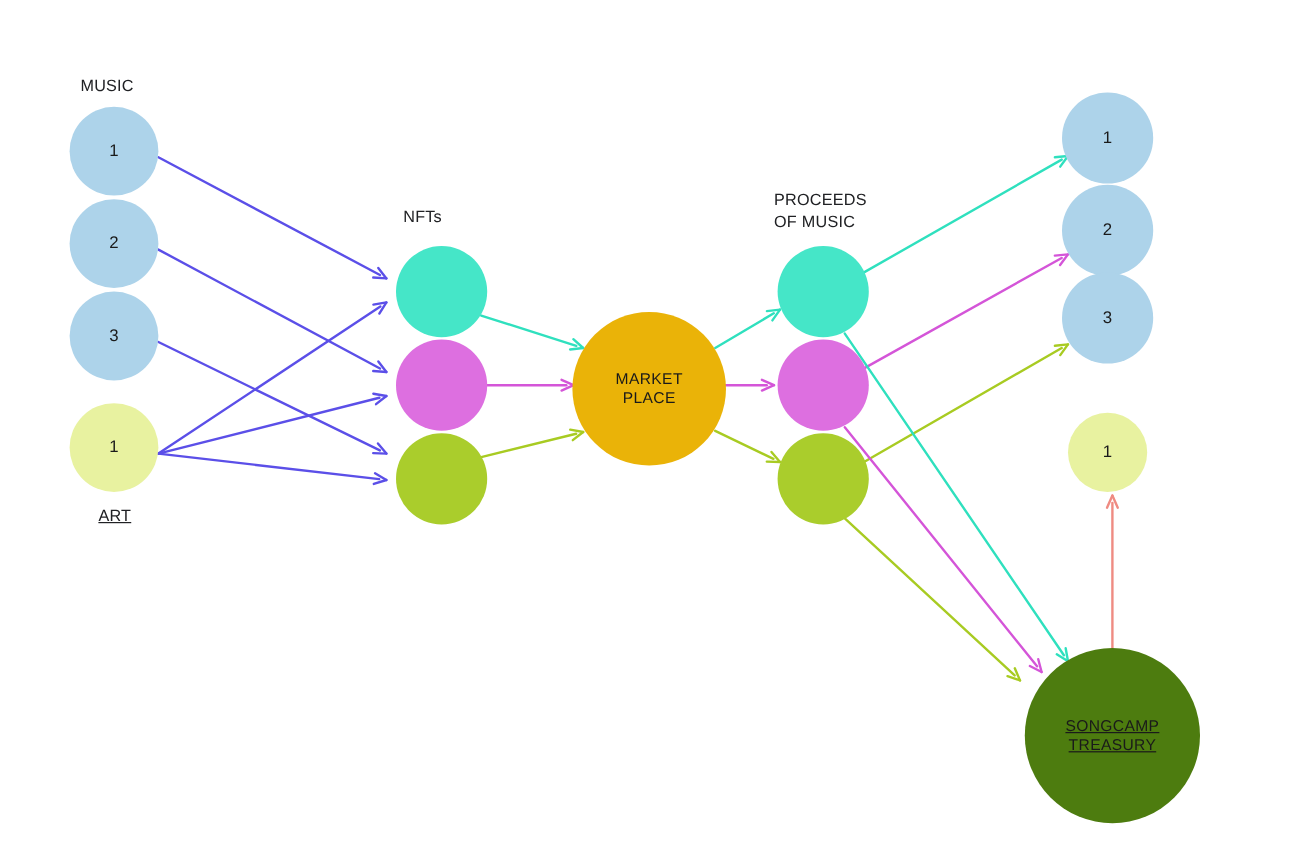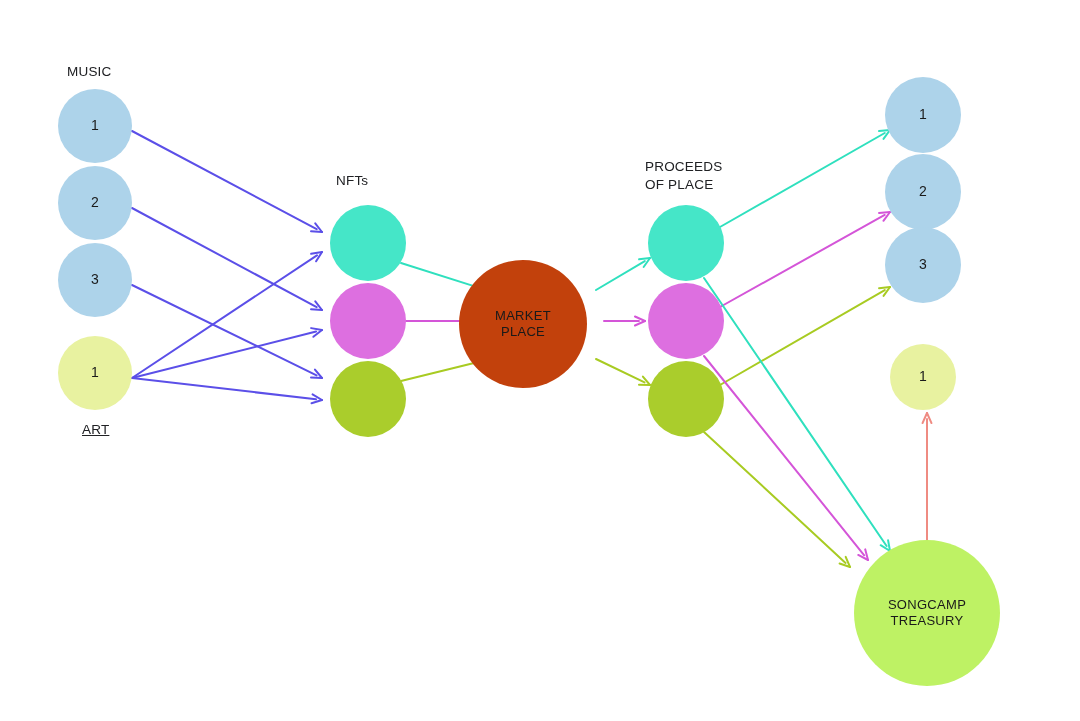--- a/index.html
+++ b/index.html
@@ -155,56 +155,56 @@
         <line x1="927" y1="540" x2="927" y2="419.05" stroke="#EF8B82" stroke-width="2" stroke-linecap="round"></line>
         <line x1="927" y1="413" x2="931.4853649836552" y2="423.0439783434354" stroke="#EF8B82" stroke-width="2" stroke-linecap="round"></line>
         <line x1="927" y1="413" x2="922.5146350163448" y2="423.0439783434354" stroke="#EF8B82" stroke-width="2" stroke-linecap="round"></line>
       </g>
     </svg>
 
   <div class="group-label" style="left:67px; top:63px;">MUSIC</div>
   <div class="group-label" style="left:82px; top:421px;text-decoration:underline;">ART</div>
   <div class="group-label" style="left:336px; top:172px;">NFTs</div>
   <div class="group-label" style="left:645px; top:158px;">PROCEEDS
-OF PLACE</div>
+OF MUSIC</div>
 
   <div id="nodes">
       <div class="node node-num" style="left: 58px; top: 89px; width: 74px; height: 74px; background: rgb(173, 211, 234);">
         <span style="white-space: pre-line;">1</span>
       </div>
       <div class="node node-num" style="left: 58px; top: 166px; width: 74px; height: 74px; background: rgb(173, 211, 234);">
         <span style="white-space: pre-line;">2</span>
       </div>
       <div class="node node-num" style="left: 58px; top: 243px; width: 74px; height: 74px; background: rgb(173, 211, 234);">
         <span style="white-space: pre-line;">3</span>
       </div>
       <div class="node node-num" style="left: 58px; top: 336px; width: 74px; height: 74px; background: rgb(232, 242, 160);">
         <span style="white-space: pre-line;">1</span>
       </div>
       <div class="node node-num" style="left: 330px; top: 205px; width: 76px; height: 76px; background: rgb(69, 230, 200);"></div>
       <div class="node node-num" style="left: 330px; top: 283px; width: 76px; height: 76px; background: rgb(221, 111, 224);"></div>
       <div class="node node-num" style="left: 330px; top: 361px; width: 76px; height: 76px; background: rgb(170, 205, 44);"></div>
-      <div class="node node-hub" style="left: 459px; top: 260px; width: 128px; height: 128px; background: #c2410c;">
+      <div class="node node-hub" style="left: 477px; top: 260px; width: 128px; height: 128px; background: #eab308;">
         <span style="white-space: pre-line;">MARKET
 PLACE</span>
       </div>
       <div class="node node-num" style="left: 648px; top: 205px; width: 76px; height: 76px; background: rgb(69, 230, 200);"></div>
       <div class="node node-num" style="left: 648px; top: 283px; width: 76px; height: 76px; background: rgb(221, 111, 224);"></div>
       <div class="node node-num" style="left: 648px; top: 361px; width: 76px; height: 76px; background: rgb(170, 205, 44);"></div>
       <div class="node node-num" style="left: 885px; top: 77px; width: 76px; height: 76px; background: rgb(173, 211, 234);">
         <span style="white-space: pre-line;">1</span>
       </div>
       <div class="node node-num" style="left: 885px; top: 154px; width: 76px; height: 76px; background: rgb(173, 211, 234);">
         <span style="white-space: pre-line;">2</span>
       </div>
       <div class="node node-num" style="left: 885px; top: 227px; width: 76px; height: 76px; background: rgb(173, 211, 234);">
         <span style="white-space: pre-line;">3</span>
       </div>
       <div class="node node-num" style="left: 890px; top: 344px; width: 66px; height: 66px; background: rgb(232, 242, 160);">
         <span style="white-space: pre-line;">1</span>
       </div>
-      <div class="node node-hub" style="left: 854px; top: 540px; width: 146px; height: 146px; background: #bef264;">
+      <div class="node node-hub" style="left: 854px; top: 540px; width: 146px; height: 146px; background: #4d7c0f; text-decoration: underline;">
         <span style="white-space: pre-line;">SONGCAMP
 TREASURY</span>
       </div>
     </div>
 
 </div>
 
 </body></html>

